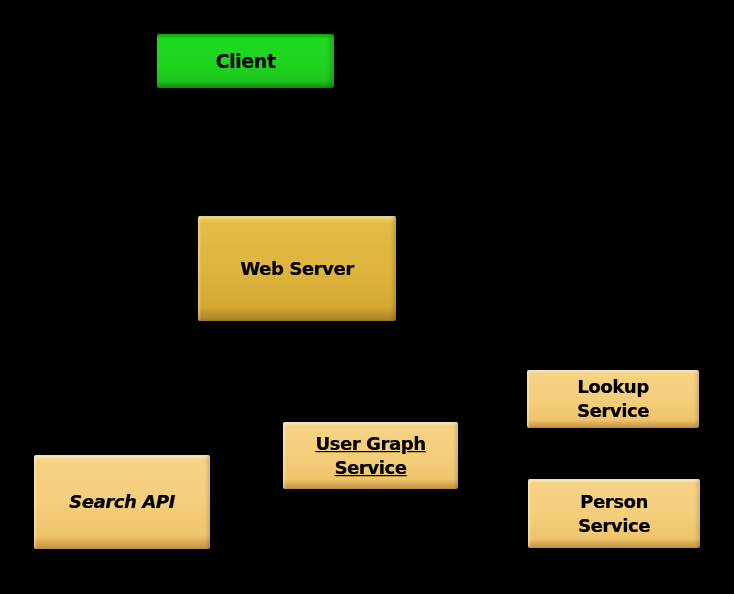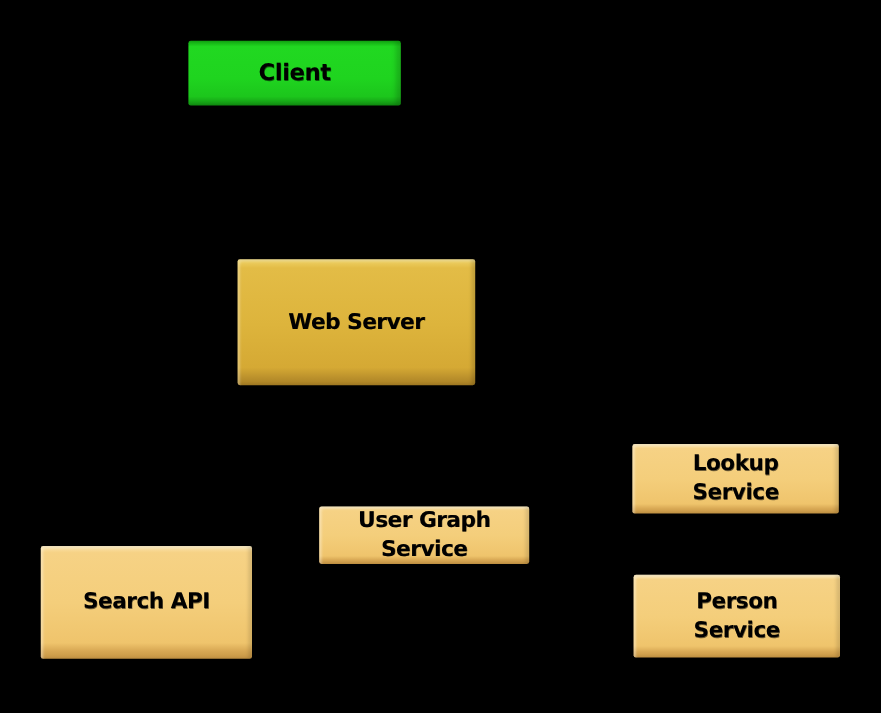--- a/index.html
+++ b/index.html
@@ -56,22 +56,22 @@
     background: linear-gradient(180deg,
       #12ae12 0%, #21d821 9%, #1fd41f 58%,
       #1cc61c 86%, #17a817 94%, #109310 100%);
     box-shadow: inset -4px 0 4px rgba(0,0,0,0.18),
                 3px 4px 6px rgba(0,0,0,0.6);
   }
   
   .node-client        { left: 157px; top: 34px;  width: 177px; height: 54px; }
   .node-web-server    { left: 158px; top: 216px; width: 198px; height: 105px; margin-left: 40px; }
   .node-lookup        { left: 527px; top: 370px; width: 172px; height: 58px; }
-  .node-user-graph    { left: 266px; top: 422px; width: 175px; height: 48px; }
-  .node-search-api    { left: 34px;  top: 455px; width: 176px; height: 94px; }
+  .node-user-graph    { left: 283px; top: 422px; width: 175px; height: 67px; text-decoration: underline; }
+  .node-search-api    { left: 34px;  top: 455px; width: 176px; height: 94px; font-style: italic; }
   .node-person-server { left: 528px; top: 479px; width: 172px; height: 69px; }
   .node-client .label { font-size: 19px; }
 </style>
 </head>
 <body>
 
 <div class="canvas">
 
   <div class="node green node-client">
     <span class="label">Client</span>

